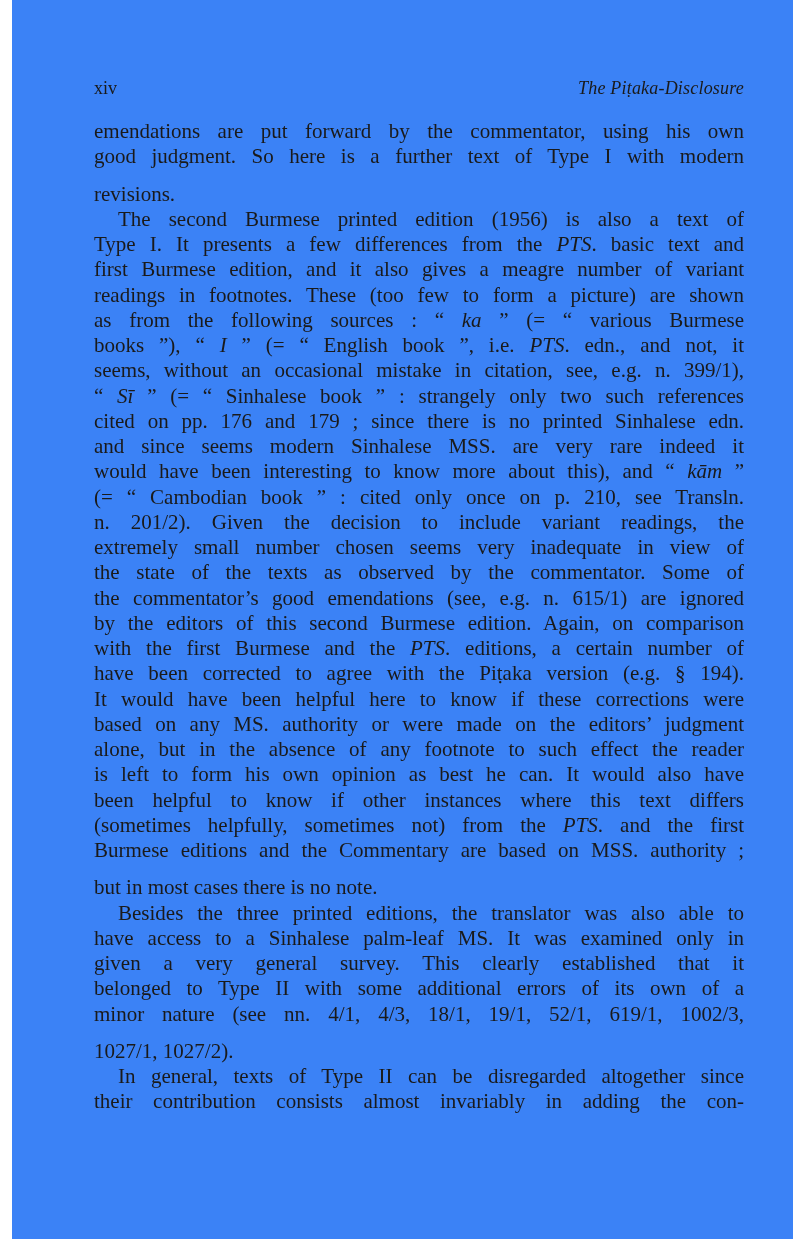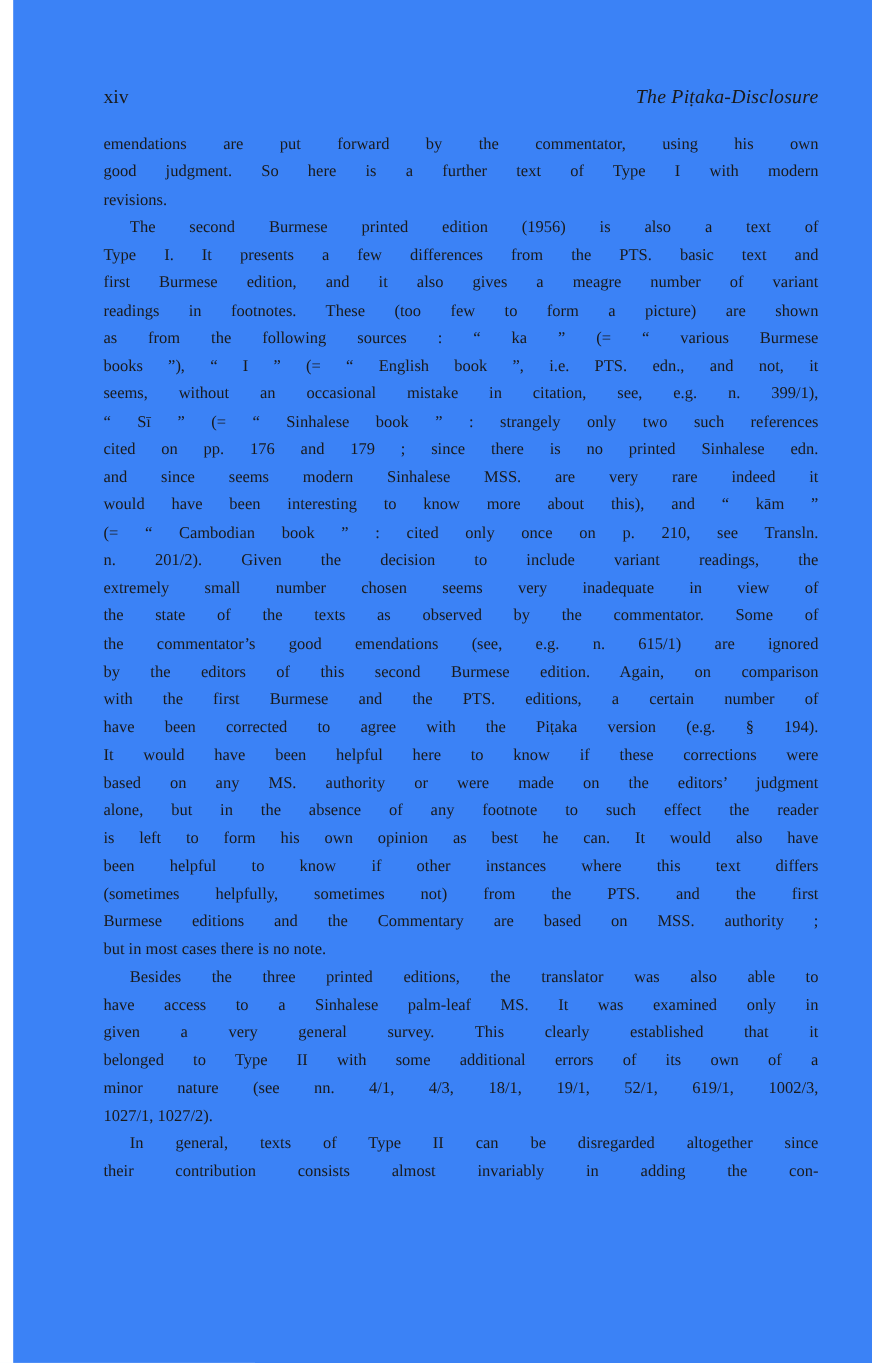--- a/index.html
+++ b/index.html
@@ -3,26 +3,26 @@
 <meta charset="utf-8">
 <style>
   html, body { margin: 0; padding: 0; background: #ffffff; }
   body { width: 793px; height: 1239px; position: relative; overflow: hidden; }
   .page { position: absolute; left: 12px; top: 0; width: 786px; height: 1239px; background: #3b82f6; color: #1a1a1a; }
   .running-head { position: absolute; top: 78px; left: 82px; width: 650px; height: 24px;
     font-family: "Liberation Serif", "DejaVu Serif", serif; font-size: 18px; }
   .folio { position: absolute; left: 0; top: 0; }
   .head-title { position: absolute; left: 0; right: 0; top: 0; text-align: right; font-style: italic; letter-spacing: 0.2px; }
   .body { position: absolute; left: 82px; top: 119px; width: 650px;
-    font-family: "Liberation Serif", "DejaVu Serif", serif; font-size: 15px; line-height: 25.25px; }
+    font-family: "Liberation Serif", "DejaVu Serif", serif; font-size: 21px; line-height: 25.25px; }
   .line { display: block; height: 25.25px; white-space: nowrap; text-align: justify; text-align-last: justify; overflow: visible; }
-  .line.last { text-align-last: left; }
+  .line.last { text-align-last: left; margin-top: 12px; }
   .line.indent { padding-left: 24px; }
   .seg { }
-  .it { }
+  .it { font-style: italic; }
 </style>
 </head>
 <body>
 
 <div class="page">
   <div class="running-head">
     <span class="folio">xiv</span>
     <span class="head-title">The Piṭaka-Disclosure</span>
   </div>
   <div class="body" id="body">

